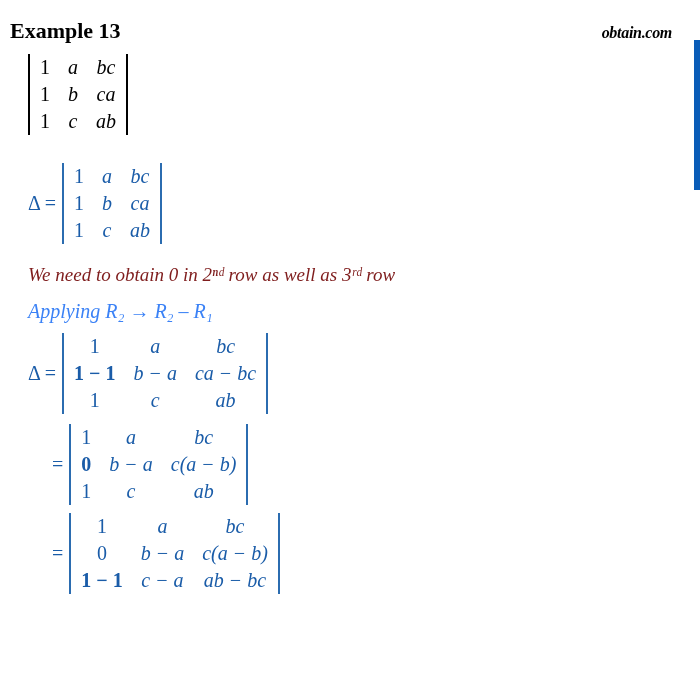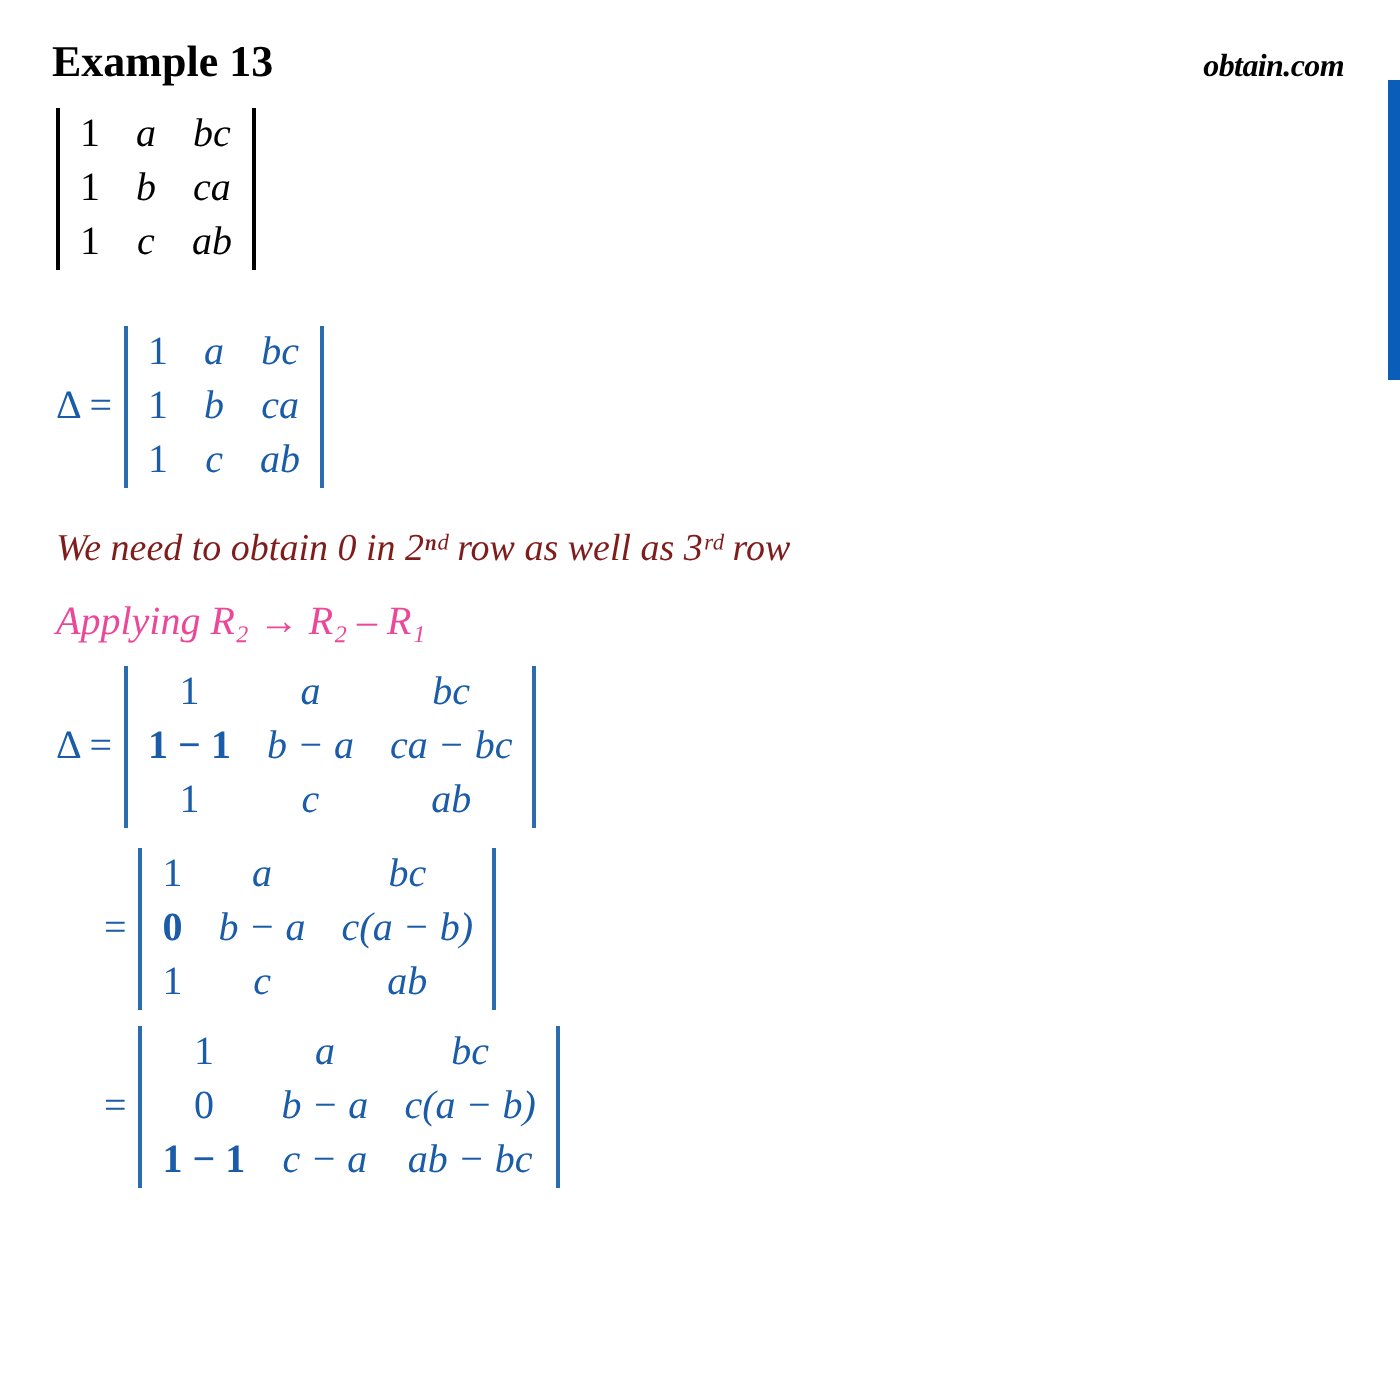--- a/index.html
+++ b/index.html
@@ -17,21 +17,21 @@
     right: 0;
     top: 40px;
     width: 6px;
     height: 150px;
     background: #0a5db8;
   }
   .header {
     display: flex;
     justify-content: space-between;
     align-items: baseline;
-    padding: 18px 28px 0 26px;
+    padding: 18px 28px 0 10px;
   }
   .ex-title {
     font-weight: bold;
     font-size: 22px;
   }
   .brand {
     font-style: italic;
     font-weight: bold;
     font-size: 16px;
     letter-spacing: -0.3px;
@@ -72,21 +72,21 @@
   .mat .bld { font-weight: bold; }
   .blue { color: #1a5ca8; }
   .note {
     font-style: italic;
     color: #7f1d1d;
     font-size: 19px;
     margin: 20px 0 14px 0;
   }
   .apply {
     font-style: italic;
-    color: #ec4899;
+    color: #3b82f6;
     font-size: 20px;
     margin: 12px 0 10px 0;
   }
   .indent { margin-left: 24px; }
   .gap-top { margin-top: 28px; }
 </style>
 </head>
 <body>
 
 <div class="accent-bar"></div>

